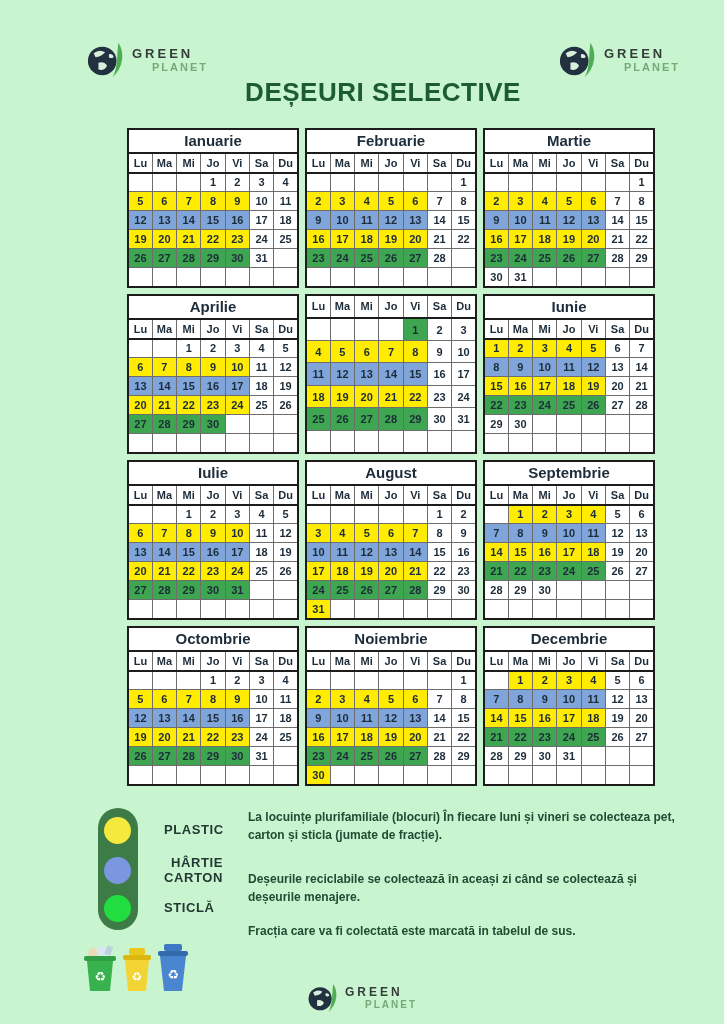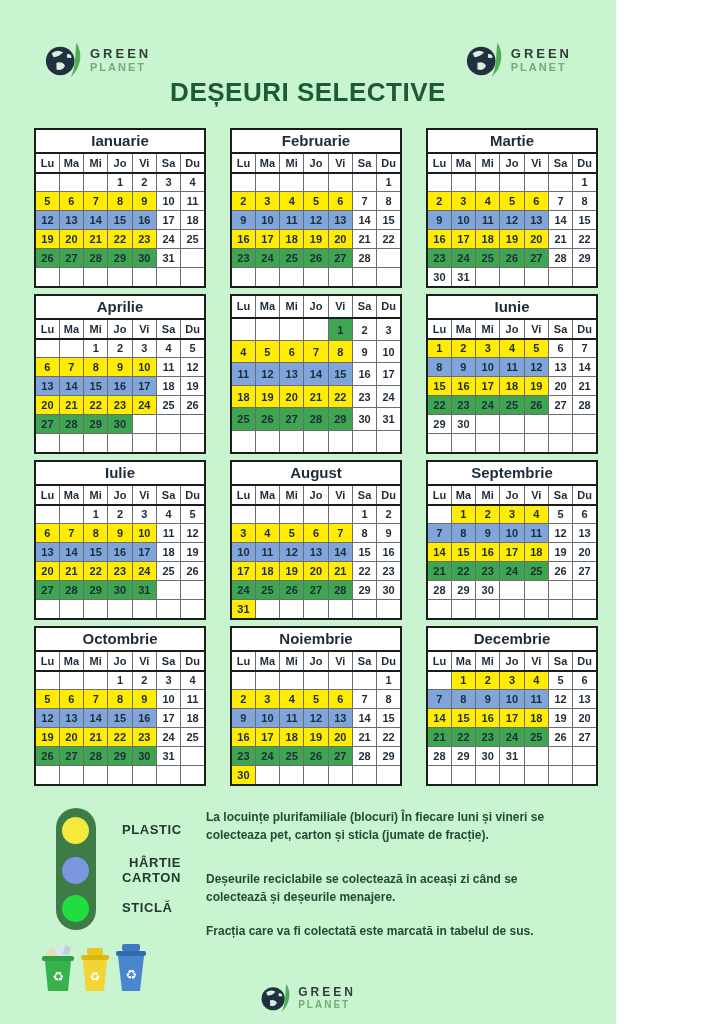--- a/index.html
+++ b/index.html
@@ -1,32 +1,32 @@
 <!DOCTYPE html>
 <html style="--bg: #c9f4d0; --yellow: #ffec00; --blue: #7fa5da; --green: #3ea550; --title: #1c5b33;"><head>
 <meta charset="utf-8">
 <style>
   :root{
     --bg:#c9f4d0; --yellow:#ffec00; --blue:#7fa5da; --green:#3ea550;
     --title:#1c5b33; --ink:#1d2c3a; --note:#1f4d33; --bar:#3d7b47;
   }
   *{margin:0;padding:0;box-sizing:border-box;}
   body{font-family:"Liberation Sans",sans-serif;}
-  .page{position:relative;width:616px;height:1024px;background:var(--bg);overflow:hidden;}
+  .page{position:relative;width:724px;height:1024px;background:var(--bg);overflow:hidden;padding-left:42px;}
 
   
   .header{display:flex;align-items:flex-start;padding:40px 44px 0 44px;}
   .logo{display:flex;align-items:center;gap:4px;flex:0 0 auto;}
   .logo-text{display:flex;flex-direction:column;line-height:1;}
   .logo-green{font-size:13px;font-weight:bold;letter-spacing:3px;color:#333b3b;}
-  .logo-planet{font-size:11px;font-weight:bold;letter-spacing:2px;color:#74ab77;margin-top:2px;}
+  .logo-planet{font-size:11px;font-weight:bold;letter-spacing:2px;color:#74ab77;margin-top:2px;margin-left:20px;}
   .page-title{flex:1;text-align:center;color:var(--title);font-size:26px;line-height:1.3;font-weight:bold;letter-spacing:.5px;padding-top:2px;}
 
   
-  .grid{display:grid;grid-template-columns:repeat(3,172px);gap:6px 24px;justify-content:center;margin-top:18px;margin-left:16px;}
+  .grid{display:grid;grid-template-columns:repeat(3,172px);gap:6px 6px;justify-content:center;margin-top:18px;margin-left:16px;}
   table.month{width:172px;border-collapse:collapse;background:#fff;border:2px solid #1c1c1c;table-layout:fixed;}
   table.month th,table.month td{border:1px solid #6d6d6d;text-align:center;color:var(--ink);}
   .m-title{height:24px;font-size:15px;font-weight:bold;color:#111;border-bottom:2px solid #1c1c1c !important;}
   th.dh{height:20px;font-size:11px;font-weight:bold;color:#222;border-bottom:2px solid #1c1c1c !important;}
   table.month td{height:19px;font-size:11px;font-weight:bold;}
   td.c-y{background:var(--yellow);}
   td.c-b{background:var(--blue);}
   td.c-g{background:var(--green);}
 
   

